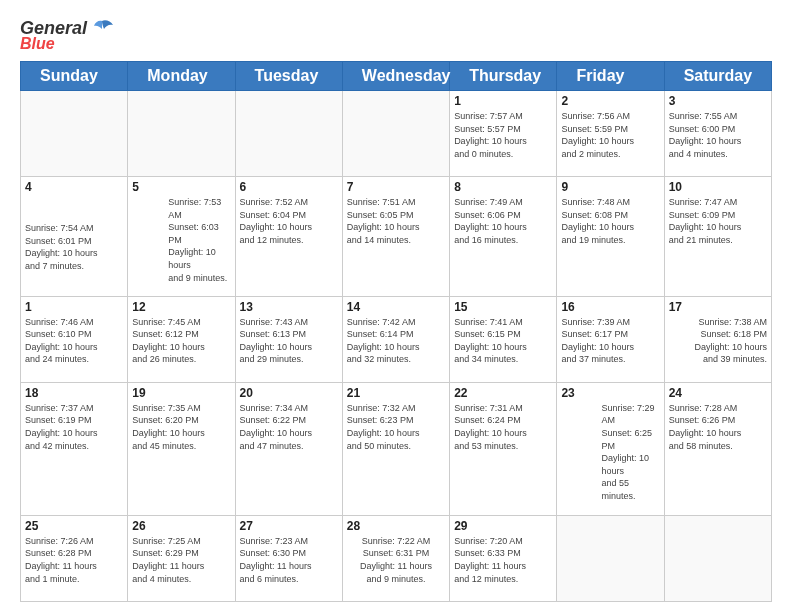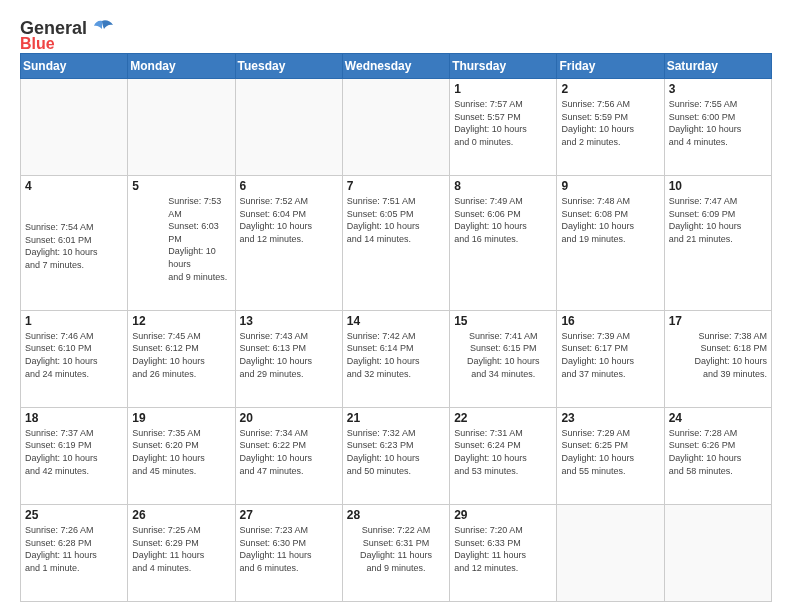--- a/index.html
+++ b/index.html
@@ -14,20 +14,22 @@
       width: 792px;
       height: 612px;
       padding: 18px 20px 10px 20px;
       display: flex;
       flex-direction: column;
     }
     .header {
       display: flex;
       justify-content: space-between;
       align-items: flex-end;
+      margin-bottom: 8px;
+      font-style: italic;
     }
     .logo {
       display: flex;
       flex-direction: column;
       align-items: flex-start;
     }
     .title-block {
       text-align: right;
     }
     .main-title {
@@ -44,23 +46,23 @@
     .calendar {
       flex: 1;
       border: 1px solid #ccc;
       border-collapse: collapse;
       width: 100%;
       table-layout: fixed;
     }
     .calendar th {
       background-color: #3a7abf;
       color: white;
-      font-size: 12px;
+      font-size: 16px;
       font-weight: bold;
-      padding: 5px 2px;
+      padding: 5px 19px;
       text-align: left;
       border: 1px solid #2a6aaf;
     }
     .calendar td {
       border: 1px solid #ccc;
       vertical-align: top;
       padding: 3px 4px;
       font-size: 9.5px;
       color: #333;
       width: calc(100% / 7);
@@ -223,21 +225,21 @@
           </td>
           <td>
             <div class="day-number">14</div>
             <div class="day-info" style="white-space: pre-line;">Sunrise: 7:42 AM
 Sunset: 6:14 PM
 Daylight: 10 hours
 and 32 minutes.</div>
           </td>
           <td>
             <div class="day-number">15</div>
-            <div class="day-info" style="white-space: pre-line; text-align: center;">Sunrise: 7:41 AM
+            <div class="day-info" style="white-space: pre-line;">Sunrise: 7:41 AM
 Sunset: 6:15 PM
 Daylight: 10 hours
 and 34 minutes.</div>
           </td>
           <td>
             <div class="day-number">16</div>
             <div class="day-info" style="white-space: pre-line;">Sunrise: 7:39 AM
 Sunset: 6:17 PM
 Daylight: 10 hours
 and 37 minutes.</div>
@@ -281,21 +283,21 @@
           </td>
           <td>
             <div class="day-number">22</div>
             <div class="day-info" style="white-space: pre-line;">Sunrise: 7:31 AM
 Sunset: 6:24 PM
 Daylight: 10 hours
 and 53 minutes.</div>
           </td>
           <td>
             <div class="day-number">23</div>
-            <div class="day-info" style="white-space: pre-line;">Sunrise: 7:29 AM
+            <div class="day-info" style="white-space: pre-line; margin-left: 40px;">Sunrise: 7:29 AM
 Sunset: 6:25 PM
 Daylight: 10 hours
 and 55 minutes.</div>
           </td>
           <td>
             <div class="day-number">24</div>
             <div class="day-info" style="white-space: pre-line;">Sunrise: 7:28 AM
 Sunset: 6:26 PM
 Daylight: 10 hours
 and 58 minutes.</div>

